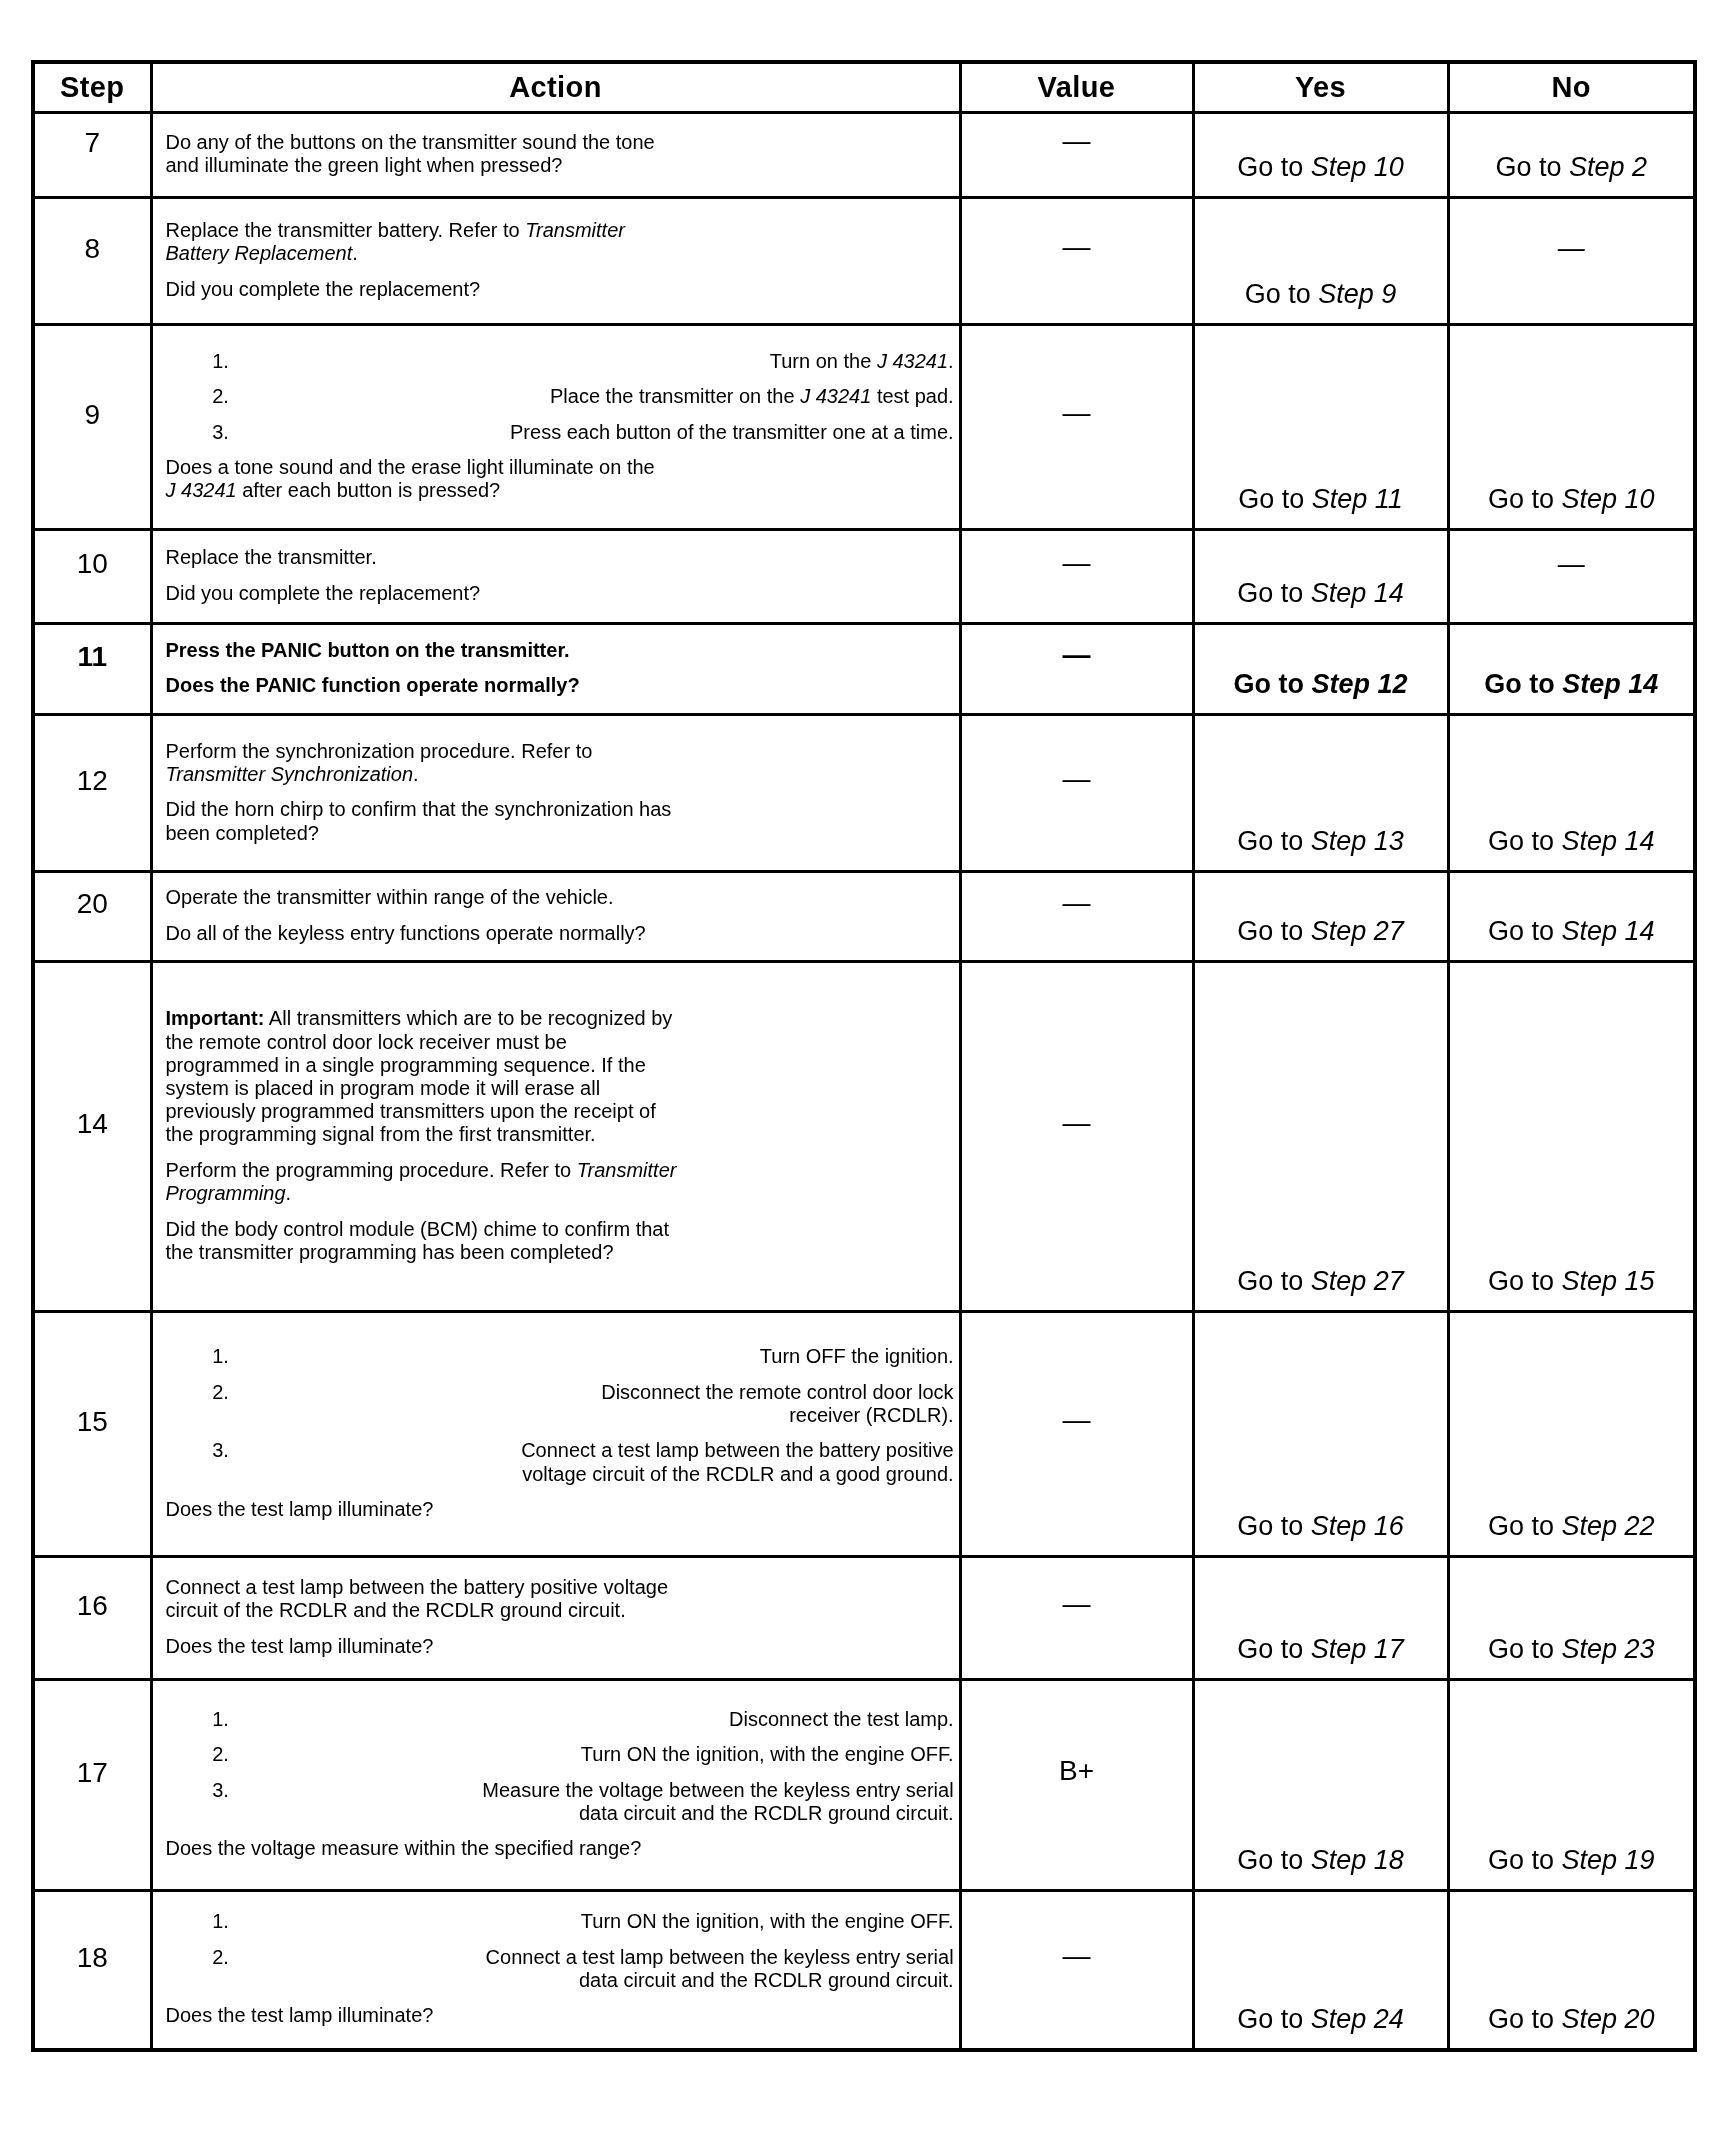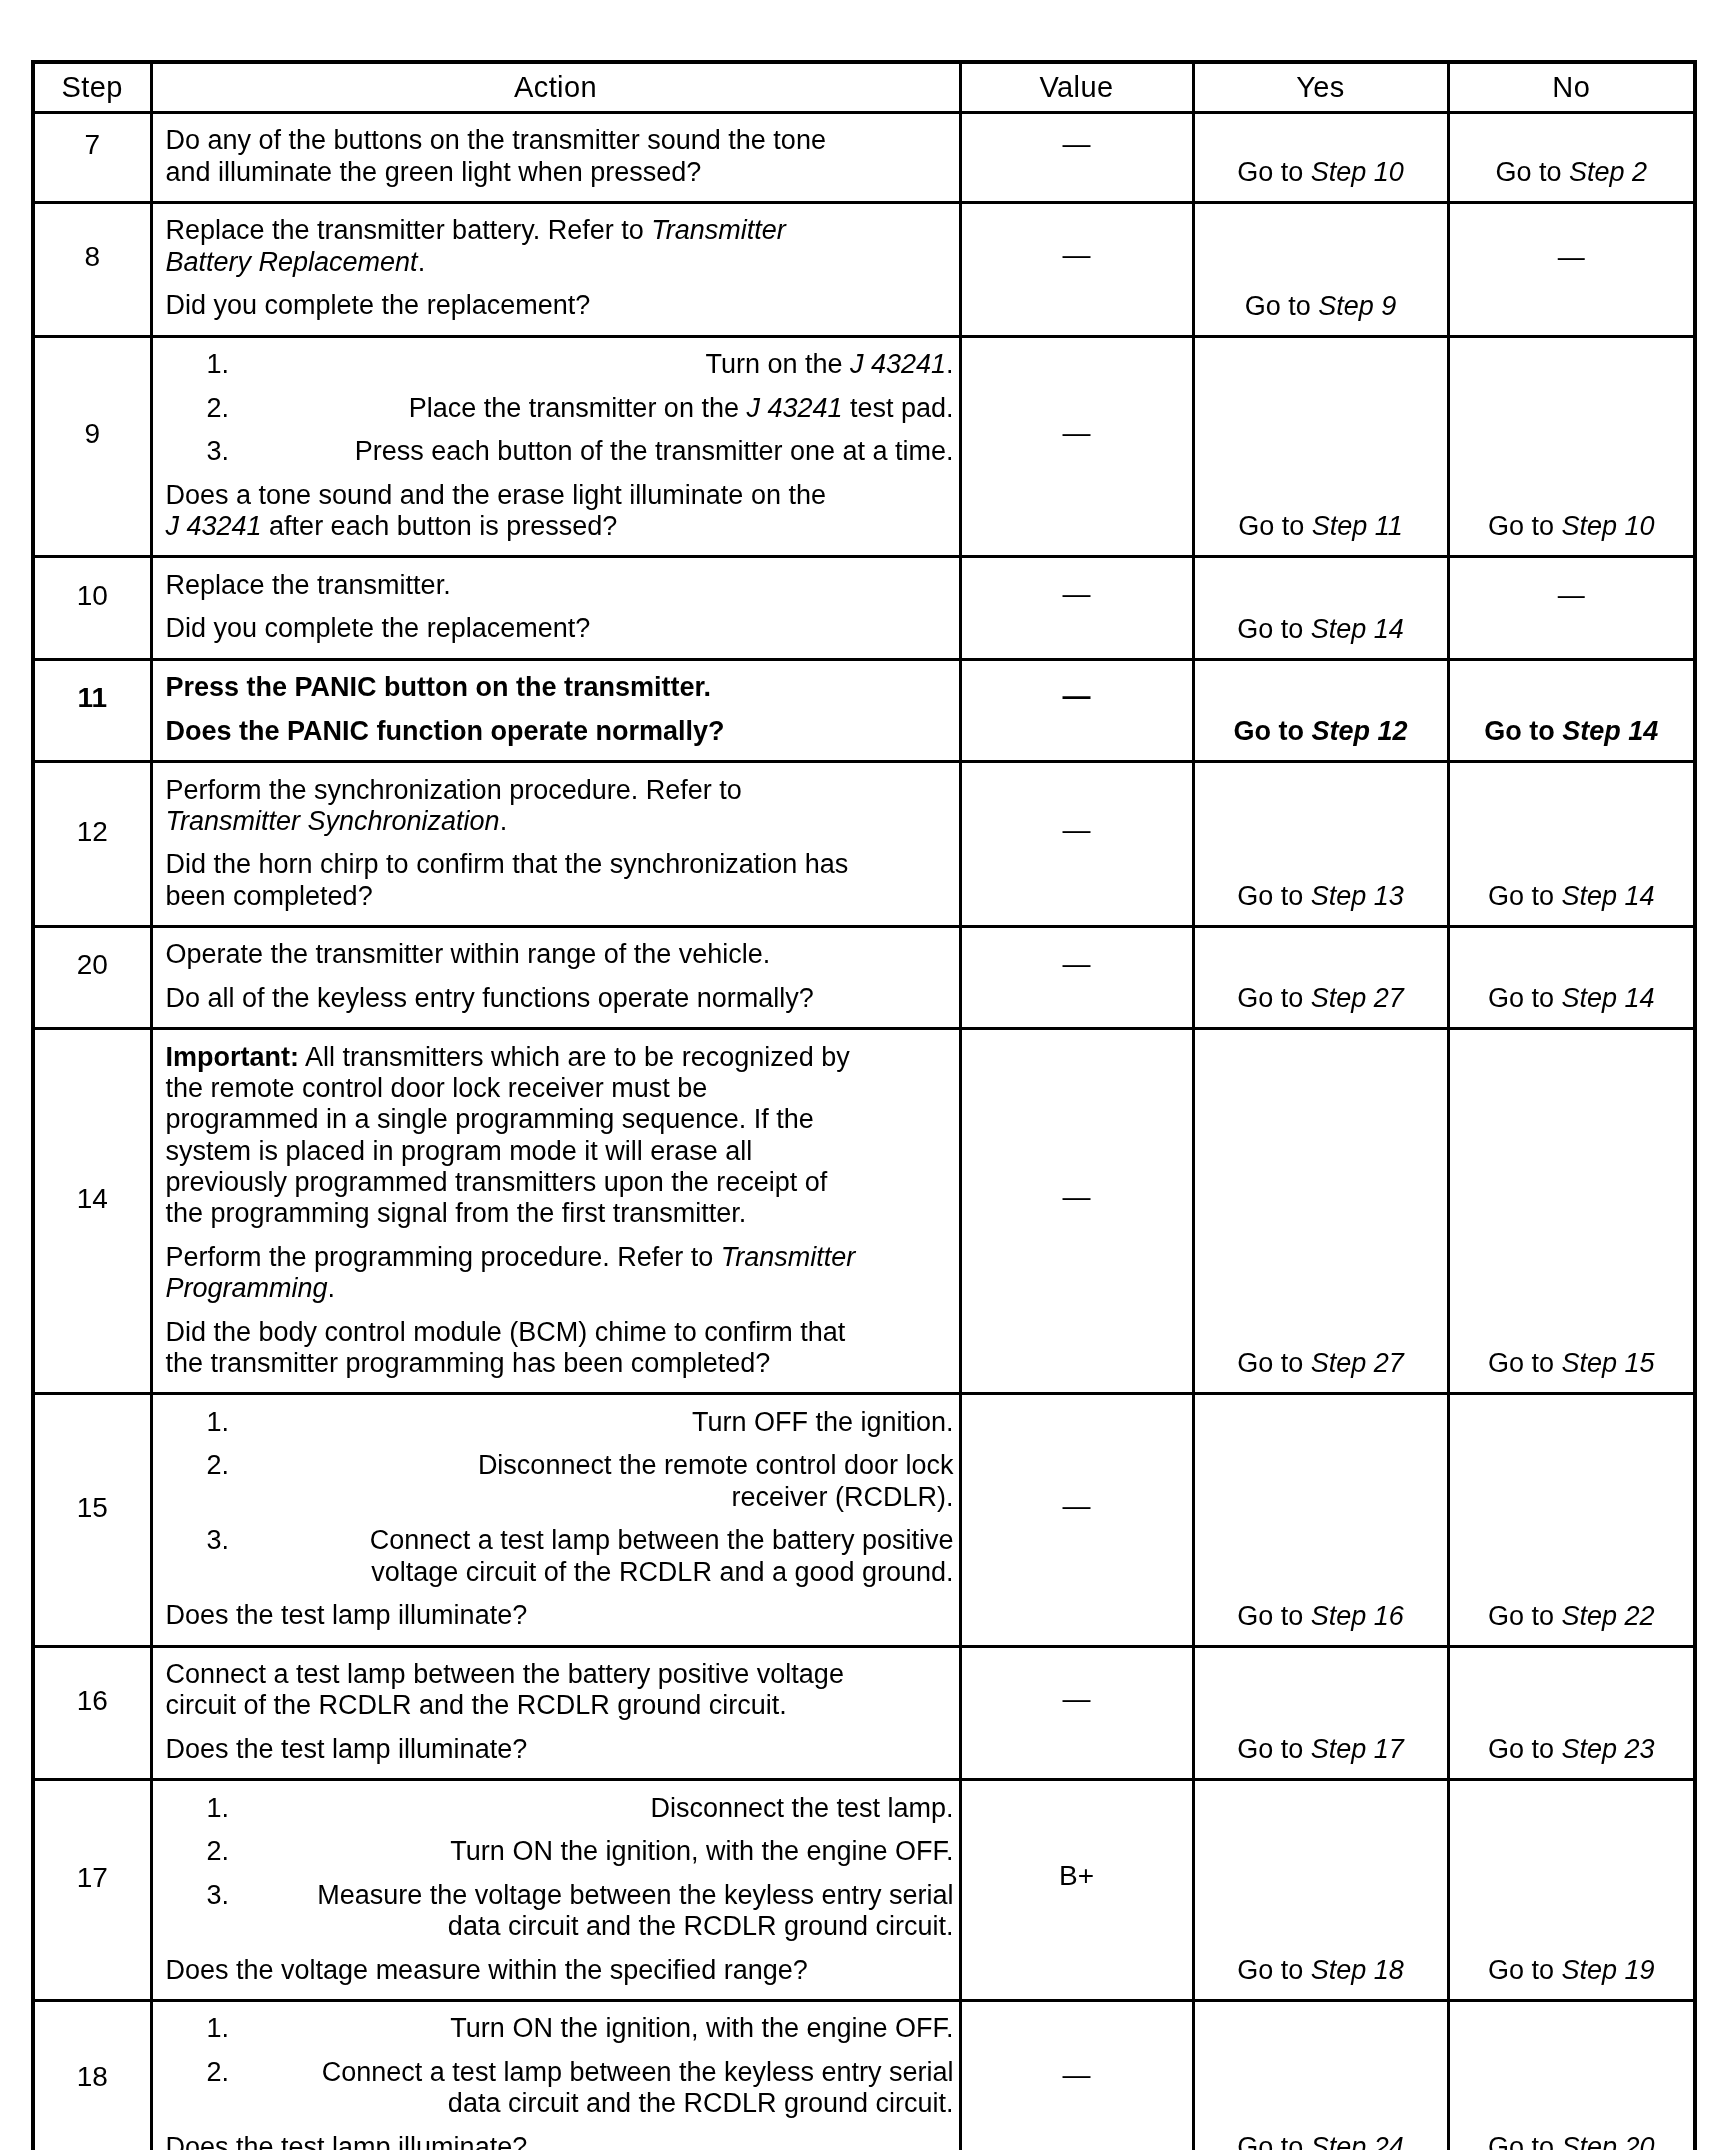--- a/index.html
+++ b/index.html
@@ -9,28 +9,28 @@
     -webkit-font-smoothing:antialiased;
   }
   .sheet{position:relative;width:1727px;height:2151px;overflow:hidden;}
   table.diag{
     border-collapse:collapse;table-layout:fixed;
     margin:60px 0 0 31px;width:1661px;
     border:4.1px solid #000;
   }
   th,td{border:3.3px solid #000;padding:0;}
   th{
-    height:47px;font-size:29px;font-weight:normal;text-align:center;vertical-align:middle;
+    height:47px;font-size:29px;font-weight:bold;text-align:center;vertical-align:middle;
     letter-spacing:0.4px;
   }
   td.c-step{
     font-size:28px;text-align:center;vertical-align:middle;padding-bottom:24.5px;
   }
   td.c-action{
-    font-size:27px;line-height:1.16;vertical-align:middle;
+    font-size:20px;line-height:1.16;vertical-align:middle;
     padding:11.4px 4.9px 13px 13px;
   }
   .p{white-space:pre-wrap;margin-top:12.3px;}
   .p.first{margin-top:0;}
   .li{display:flex;margin-top:12.3px;}
   .li.first{margin-top:0;}
   .num{flex:none;width:74px;text-align:right;padding-right:10.6px;box-sizing:border-box;}
   .litext{flex:1;white-space:pre-wrap;text-align:right;}
   .i{font-style:italic;}
   .b{font-weight:bold;}

